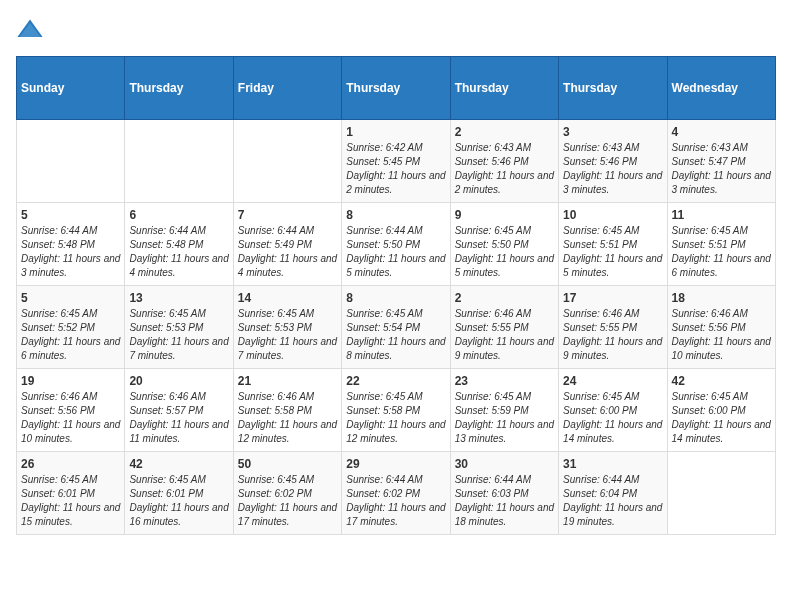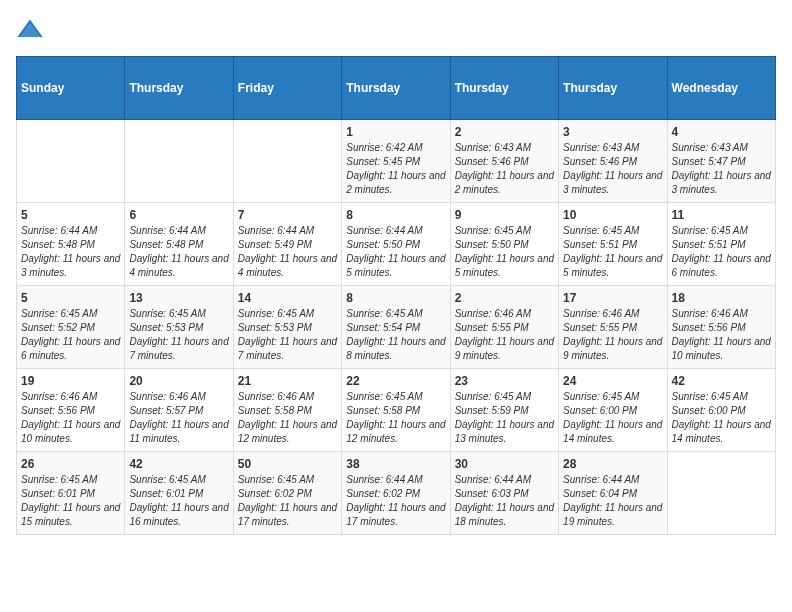--- a/index.html
+++ b/index.html
@@ -232,27 +232,27 @@
         </td>
         <td>
           <span class="day-num">42</span>
           <div class="cell-text">Sunrise: 6:45 AM<br>Sunset: 6:01 PM<br>Daylight: 11 hours and 16 minutes.</div>
         </td>
         <td>
           <span class="day-num">50</span>
           <div class="cell-text">Sunrise: 6:45 AM<br>Sunset: 6:02 PM<br>Daylight: 11 hours and 17 minutes.</div>
         </td>
         <td>
-          <span class="day-num">38</span>
+          <span class="day-num">29</span>
           <div class="cell-text">Sunrise: 6:44 AM<br>Sunset: 6:02 PM<br>Daylight: 11 hours and 17 minutes.</div>
         </td>
         <td>
           <span class="day-num">30</span>
           <div class="cell-text">Sunrise: 6:44 AM<br>Sunset: 6:03 PM<br>Daylight: 11 hours and 18 minutes.</div>
         </td>
         <td>
-          <span class="day-num">28</span>
+          <span class="day-num">31</span>
           <div class="cell-text">Sunrise: 6:44 AM<br>Sunset: 6:04 PM<br>Daylight: 11 hours and 19 minutes.</div>
         </td>
         <td class="empty-cell"></td>
       </tr>
     </tbody>
 </table>
 
 </body></html>

